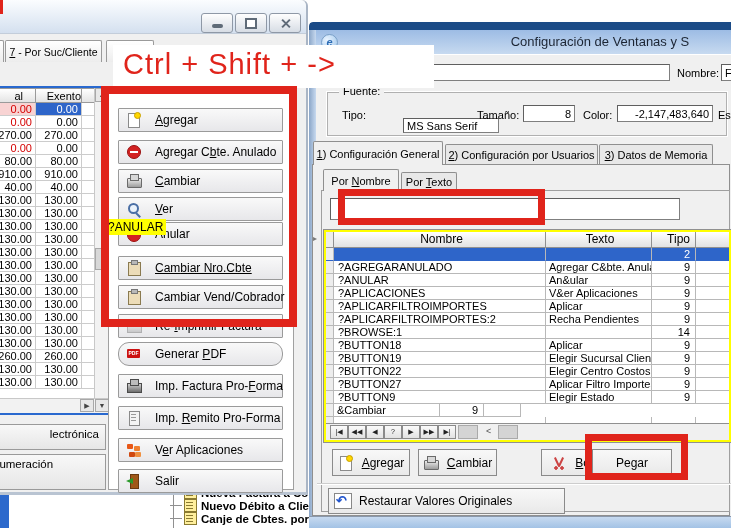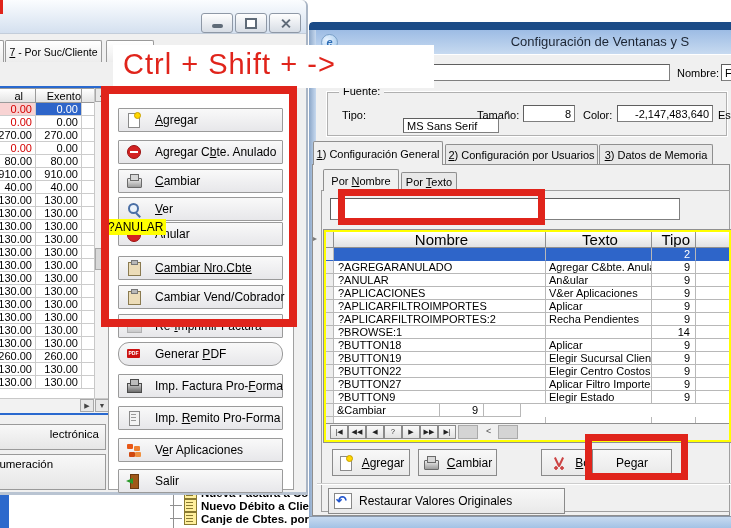--- a/index.html
+++ b/index.html
@@ -118,21 +118,21 @@
         border-top-left-radius:2px;border-top-right-radius:2px;font-size:11px;display:flex;
         align-items:center;justify-content:center;box-sizing:border-box;white-space:nowrap}
   #rw-tabpanel{left:3px;top:142px;width:418px;height:352px;border:1px solid #8f8f8f;background:#f0f0f0;box-sizing:border-box}
   #rw-subpanel{left:12px;top:168px;width:409px;height:322px;border:1px solid #9f9f9f;background:#f0f0f0;box-sizing:border-box}
   #filter-input{left:21px;top:176px;width:350px;height:22px}
   
   #rgrid{left:15px;top:208px;width:407px;height:212px;border:2px solid #ffff00;outline:1px solid #909090;
          background:#fff;box-sizing:border-box;overflow:hidden}
   .rhead{display:flex;height:16px}
   .rhc{background:linear-gradient(#ffffff,#e2e2e2);border-right:1px solid #909090;border-bottom:1px solid #909090;
-       box-sizing:border-box;text-align:center;line-height:15px;font-size:15px;overflow:hidden}
+       box-sizing:border-box;text-align:center;line-height:15px;font-size:12px;overflow:hidden}
   .rrow{display:flex;height:13px}
   .rc{border-right:1px solid #b8b8b8;border-bottom:1px solid #b8b8b8;box-sizing:border-box;line-height:12px;
       font-size:11px;white-space:nowrap;overflow:hidden}
   .w-gut{width:8px;background:#ededed;flex:0 0 8px}
   .w-nom{width:212px;flex:0 0 212px;padding-left:4px}
   .w-tex{width:106px;flex:0 0 106px;padding-left:3px}
   .w-tip{width:44px;flex:0 0 44px;text-align:right;padding-right:5px}
   .w-xtr{width:37px;flex:0 0 37px}
   .rsel .rc{background:#2e65c9;color:#fff;border-bottom-color:#2e65c9}
   .rsel .w-gut{background:#ededed}

